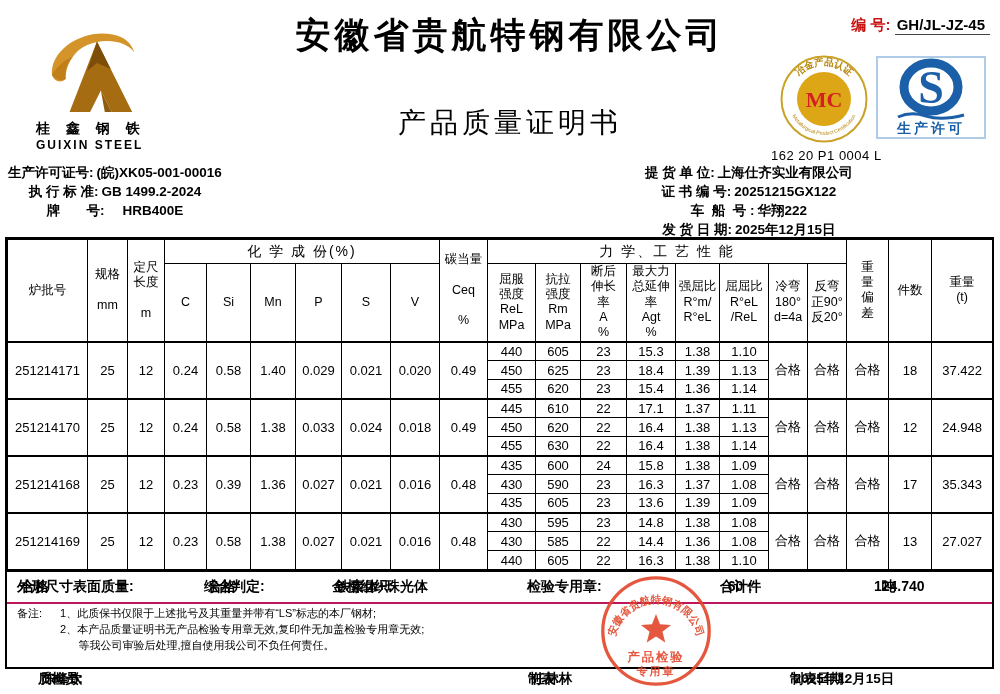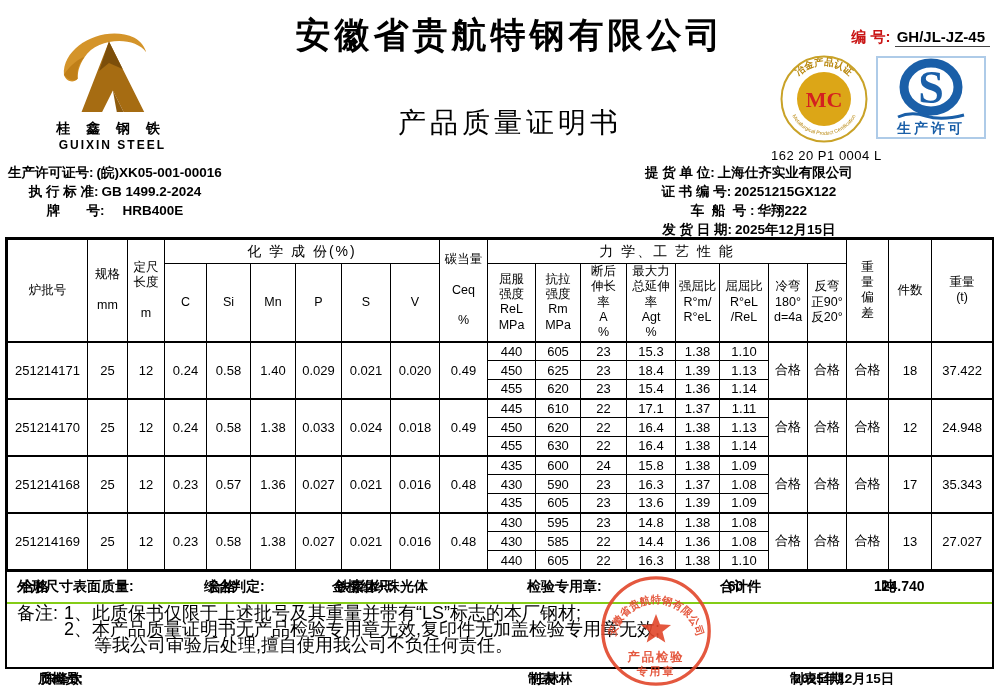--- a/index.html
+++ b/index.html
@@ -5,25 +5,25 @@
   html,body{margin:0;padding:0;background:#fff;}
   .page{position:relative;width:1000px;height:694px;background:#fff;overflow:hidden;
         font-family:"Liberation Sans","DejaVu Sans",sans-serif;color:#000;}
   .pre{white-space:pre;}
 
   
   .company-title{position:absolute;left:230px;top:12px;width:560px;text-align:center;
     font-family:"Liberation Serif","DejaVu Serif",serif;font-size:35px;letter-spacing:4px;font-weight:600;}
   .doc-title{position:absolute;left:230px;top:104px;width:560px;text-align:center;
     font-family:"Liberation Serif","DejaVu Serif",serif;font-size:28px;letter-spacing:4px;font-weight:500;}
-  .serial{position:absolute;right:10px;top:28px;font-size:15px;font-weight:600;margin-left:20px;}
+  .serial{position:absolute;right:10px;top:16px;font-size:15px;font-weight:600;margin-left:20px;}
   .serial .lab{color:#c91414;}
   .serial .val{color:#000;border-bottom:1px solid #444;padding:0 5px 1px 2px;}
 
-  .guixin{position:absolute;left:36px;top:22px;width:130px;text-align:right;}
+  .guixin{position:absolute;left:36px;top:22px;width:130px;text-align:left;}
   .guixin .cn{font-size:14px;font-weight:700;letter-spacing:6px;margin-top:2px;}
   .guixin .en{font-size:12px;font-weight:700;letter-spacing:2px;}
 
   .mc-wrap{position:absolute;left:771px;top:55px;width:105px;text-align:center;}
   .mc-code{font-size:13px;margin-top:1px;letter-spacing:0.5px;white-space:nowrap;}
 
   .qs-wrap{position:absolute;left:876px;top:56px;width:110px;height:83px;
     border:2px solid #aecbe8;box-sizing:border-box;background:#fff;}
 
   
@@ -43,22 +43,22 @@
   tr.h1{height:24px;} tr.h2{height:78px;}
   tr.sub{height:19px;} tr.sub td{font-size:13px;}
   tr.bf td{border-top:2px solid #000;}
   td.hn{font-size:13px;}
 
   
   .summary{position:relative;height:30px;border-top:2px solid #000;font-size:14px;
     line-height:29px;font-weight:600;}
   .summary span{position:absolute;white-space:pre;}
   
-  .remarks{border-top:2px solid #84cc16;height:61px;font-size:18px;line-height:15.8px;
-    padding-top:2px;display:flex;font-weight:500;}
+  .remarks{border-top:2px solid #be185d;height:61px;font-size:11px;line-height:15.8px;
+    padding-top:2px;display:flex;font-weight:500;gap:12px;}
   .remarks .lab{margin-left:10px;white-space:pre;}
   .remarks .lines{margin-left:6px;}
   .remarks .line{white-space:pre;}
 
   
   .stamp{position:absolute;left:599px;top:574px;width:114px;height:114px;z-index:6;opacity :0.9;}
 
   
   .footer{position:absolute;top:670px;left:0;width:1000px;font-size:13.5px;font-weight:600;}
   .footer span{position:absolute;white-space:pre;}
@@ -297,21 +297,21 @@
           <td>16.4</td>
           <td>1.38</td>
           <td>1.14</td>
         </tr>
 
         <tr class="sub bf">
           <td rowspan="3" class="hn">251214168</td>
           <td rowspan="3">25</td>
           <td rowspan="3">12</td>
           <td rowspan="3">0.23</td>
-          <td rowspan="3">0.57</td>
+          <td rowspan="3">0.39</td>
           <td rowspan="3">1.36</td>
           <td rowspan="3">0.027</td>
           <td rowspan="3">0.021</td>
           <td rowspan="3">0.016</td>
           <td rowspan="3">0.48</td>
           <td>435</td>
           <td>600</td>
           <td>24</td>
           <td>15.8</td>
           <td>1.38</td>

